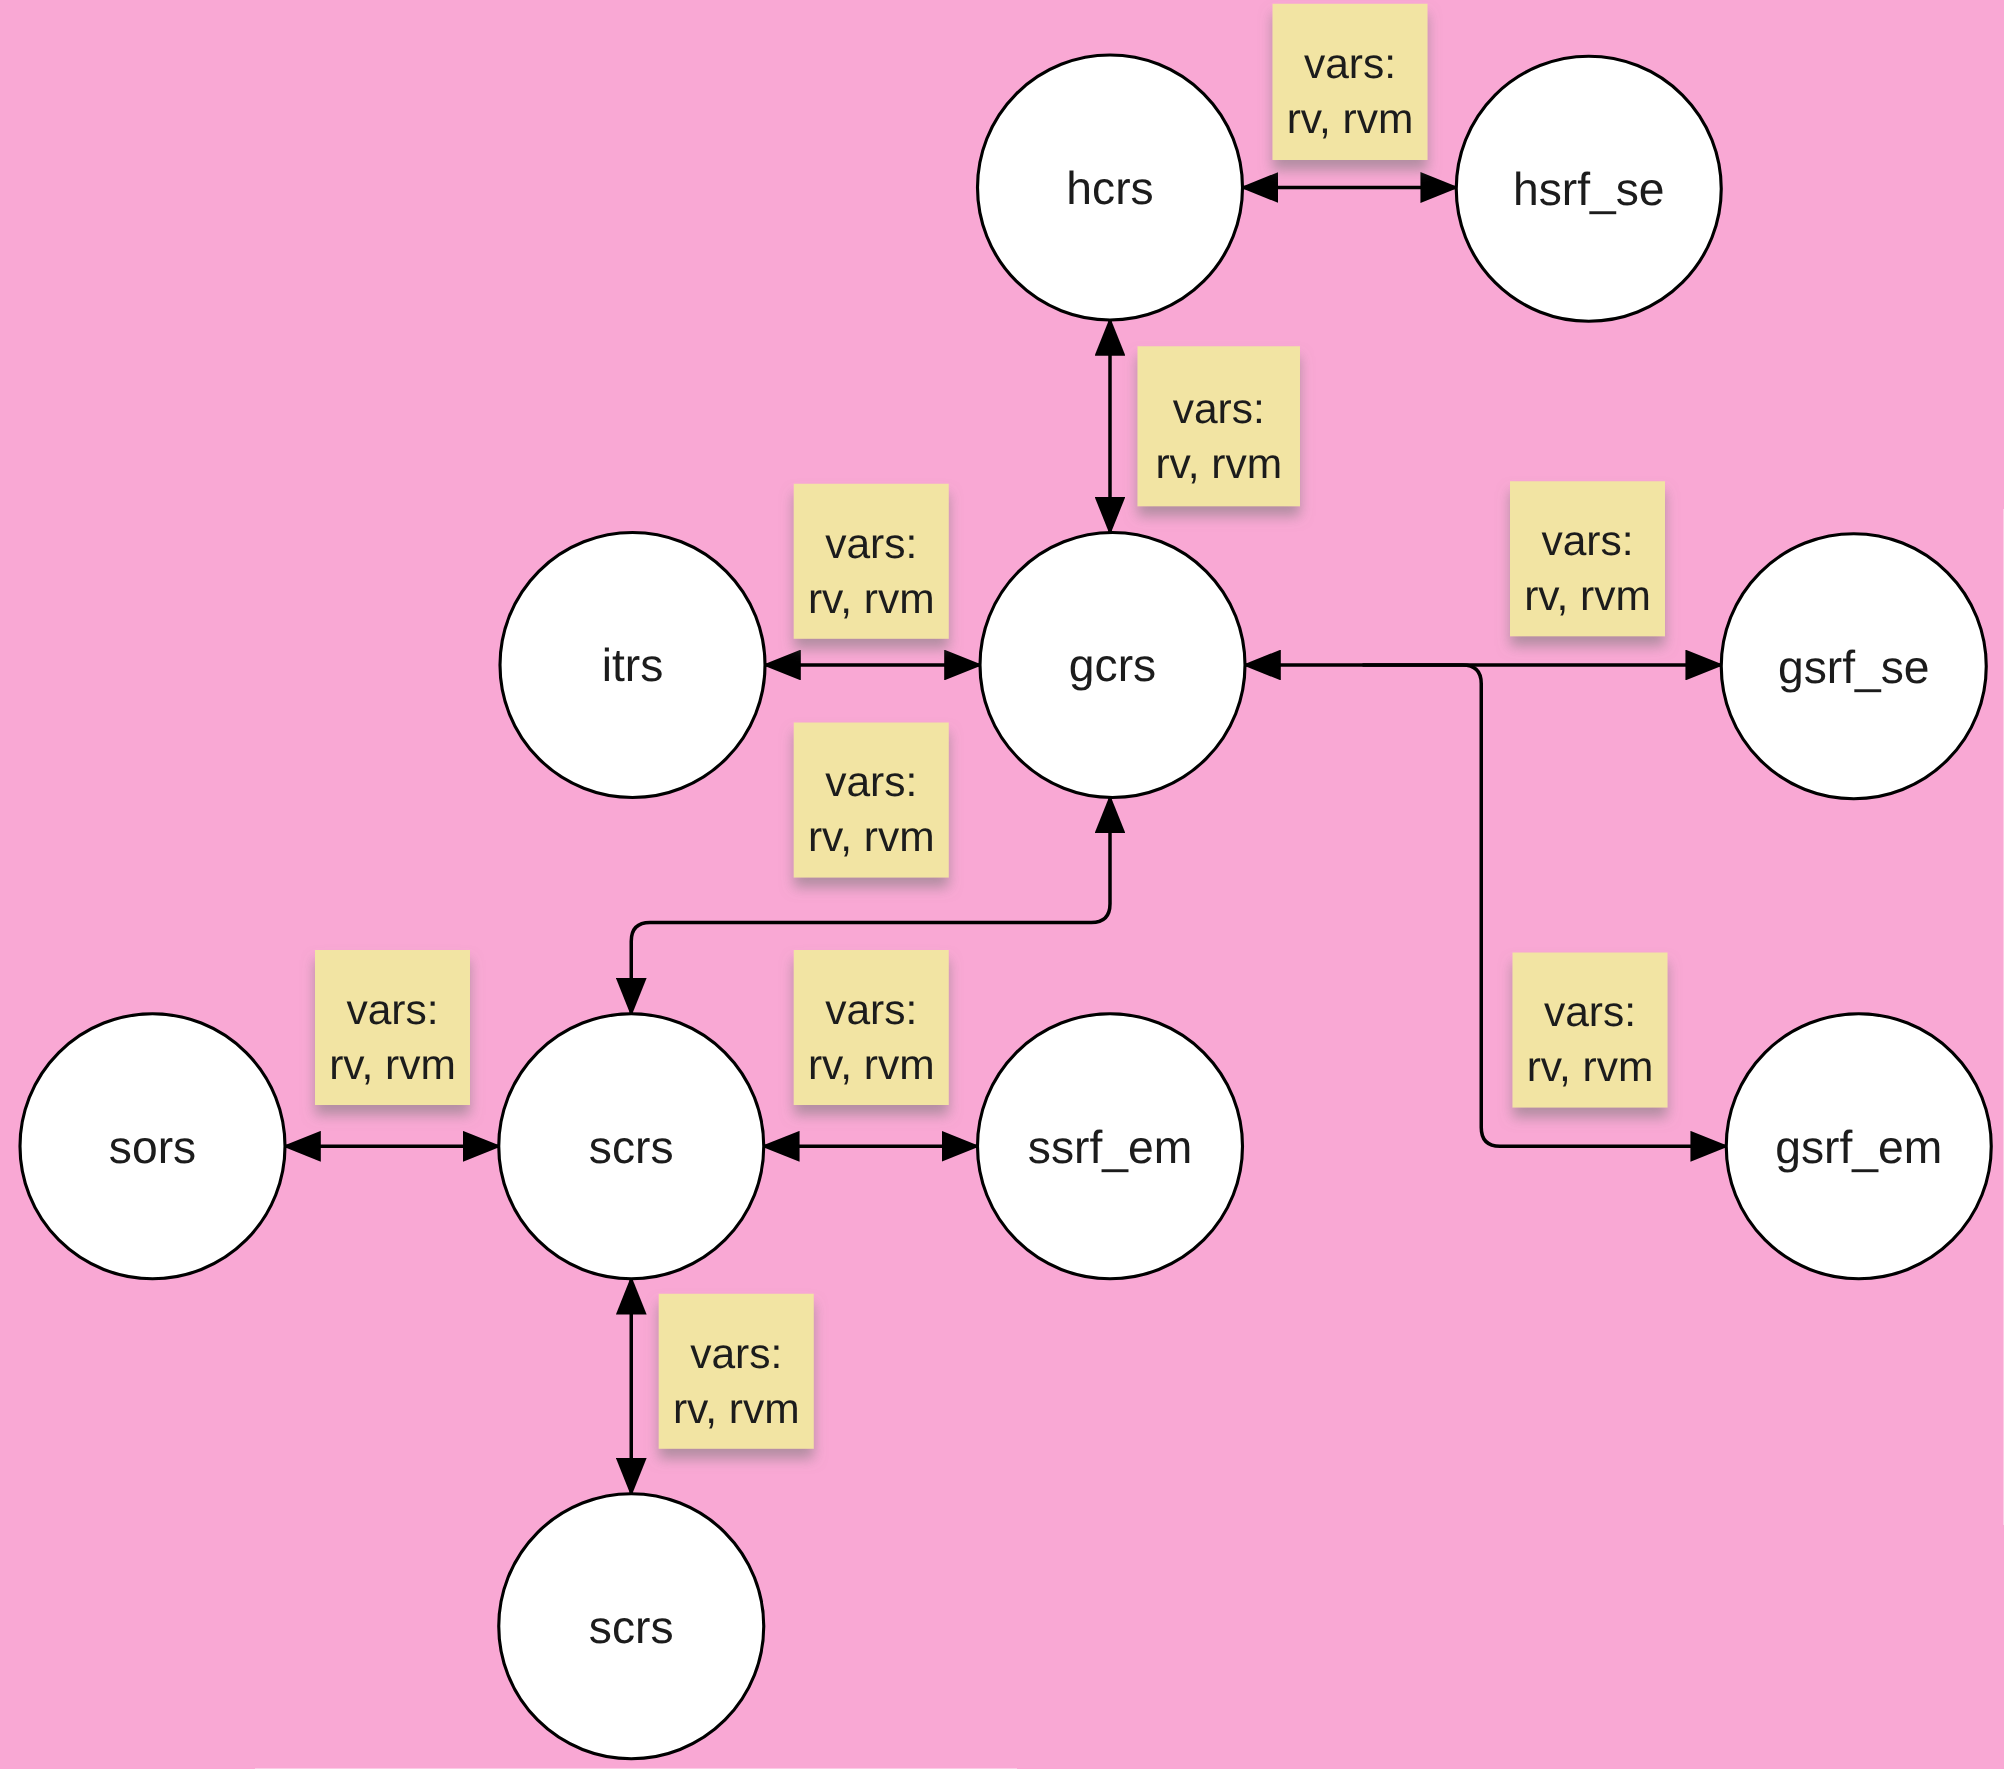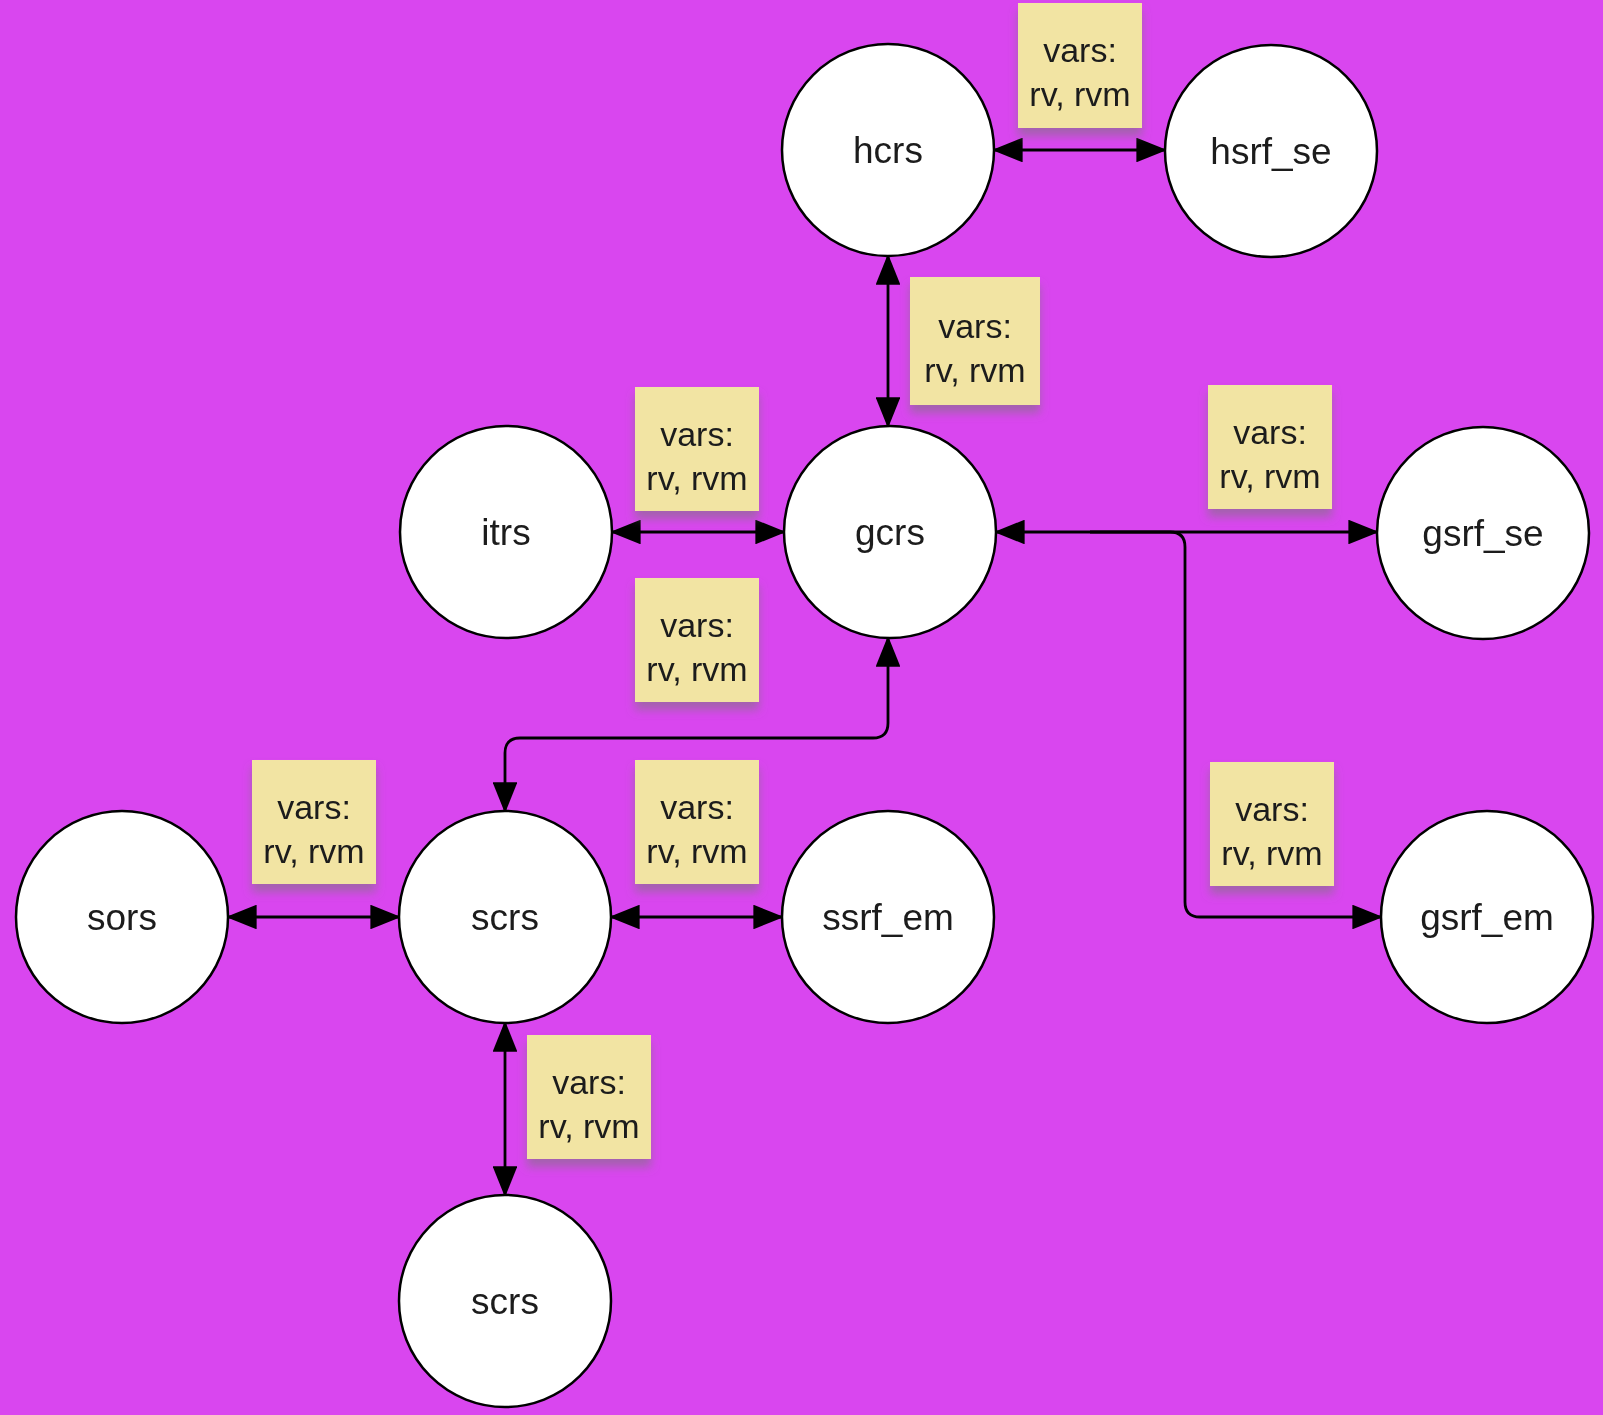--- a/index.html
+++ b/index.html
@@ -4,21 +4,21 @@
 <style>
   html, body {
     margin: 0;
     padding: 0;
     background: #ffffff;
   }
   .canvas-wrap {
     position: relative;
     width: 1603px;
     height: 1415px;
-    background: #d946ef;
+    background: #f9a8d4;
     font-family: "Liberation Sans", sans-serif;
   }
   svg { display: block; }
   .node circle {
     fill: #ffffff;
     stroke: #000000;
     stroke-width: 2.5;
   }
   .node text {
     fill: #1c1c1c;

